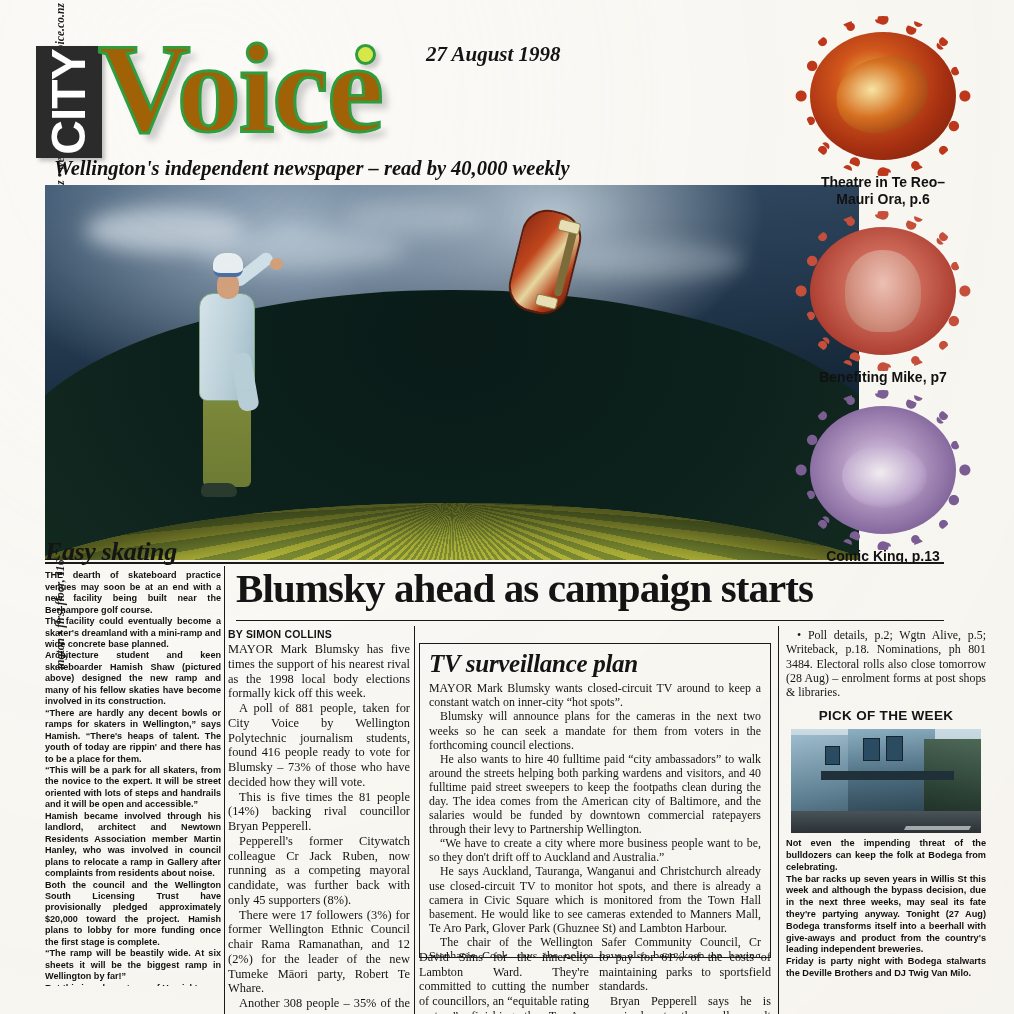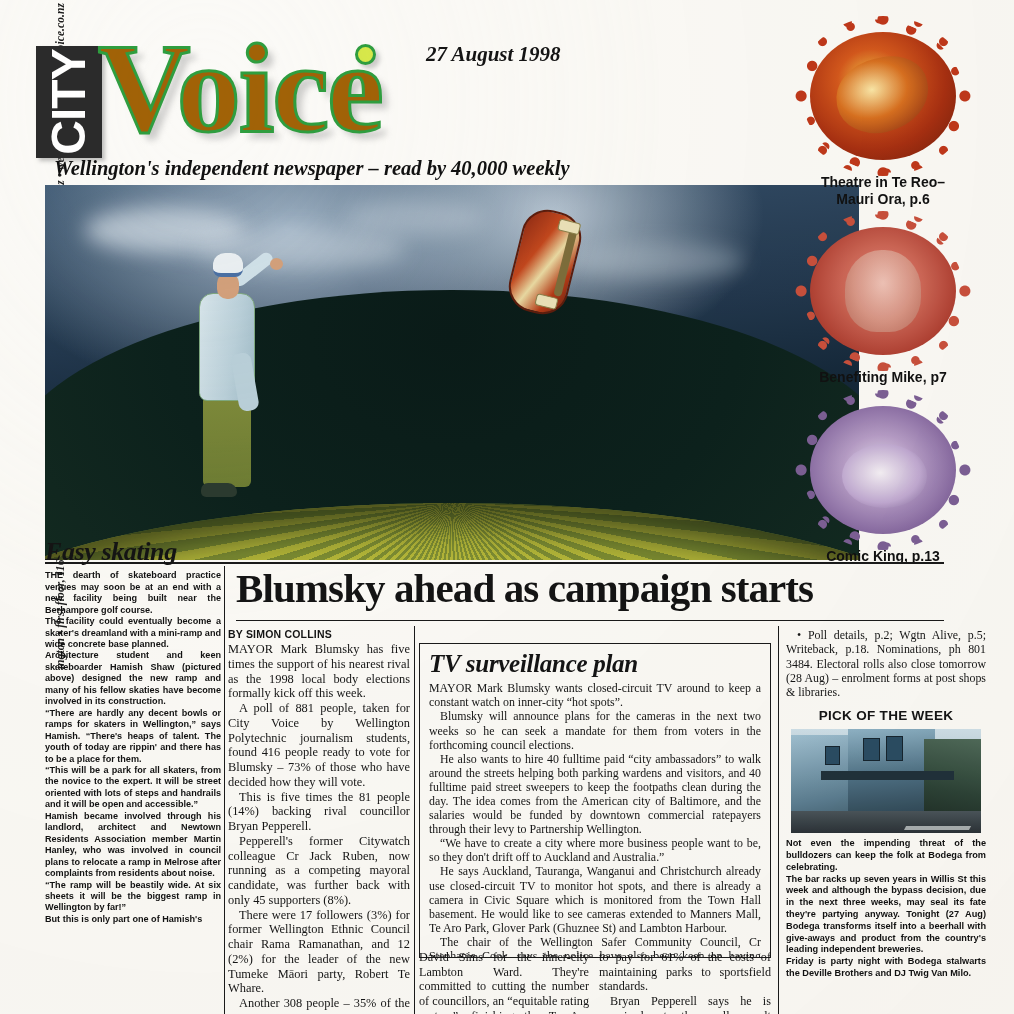--- a/index.html
+++ b/index.html
@@ -472,21 +472,22 @@
   <div class="hrule" style="left:236px; top:620px; width:708px; height:1.2px;"></div>
 
   <div class="easy-col">
     <h2 class="easy-head">Easy skating</h2>
     <div class="sans-body" id="easy-body">
         <p class="first">THE dearth of skateboard practice venues may soon be at an end with a new facility being built near the Berhampore golf course.</p>
         <p>The facility could eventually become a skater's dreamland with a mini-ramp and wide concrete base planned.</p>
         <p>Architecture student and keen skateboarder Hamish Shaw (pictured above) designed the new ramp and many of his fellow skaties have become involved in its construction.</p>
         <p>“There are hardly any decent bowls or ramps for skaters in Wellington,” says Hamish. “There's heaps of talent. The youth of today are rippin' and there has to be a place for them.</p>
         <p>“This will be a park for all skaters, from the novice to the expert. It will be street oriented with lots of steps and handrails and it will be open and accessible.”</p>
-        <p>Hamish became involved through his landlord, architect and Newtown Residents Association member Martin Hanley, who was involved in council plans to relocate a ramp in Melrose after complaints from residents about noise.</p>
+        <p>Hamish became involved through his landlord, architect and Newtown Residents Association member Martin Hanley, who was involved in council plans to relocate a ramp in Gallery after complaints from residents about noise.</p>
+        <p>Both the council and the Wellington South Licensing Trust have provisionally pledged approximately $20,000 toward the project. Hamish plans to lobby for more funding once the first stage is complete.</p>
         <p>“The ramp will be beastily wide. At six sheets it will be the biggest ramp in Wellington by far!”</p>
         <p>But this is only part one of Hamish's</p>
       </div>
   </div>
 
   <h1 class="main-head">Blumsky ahead as campaign starts</h1>
 
   <div class="story-col">
     <div class="byline">BY SIMON COLLINS</div>
     <div class="serif-body" id="story-body">

